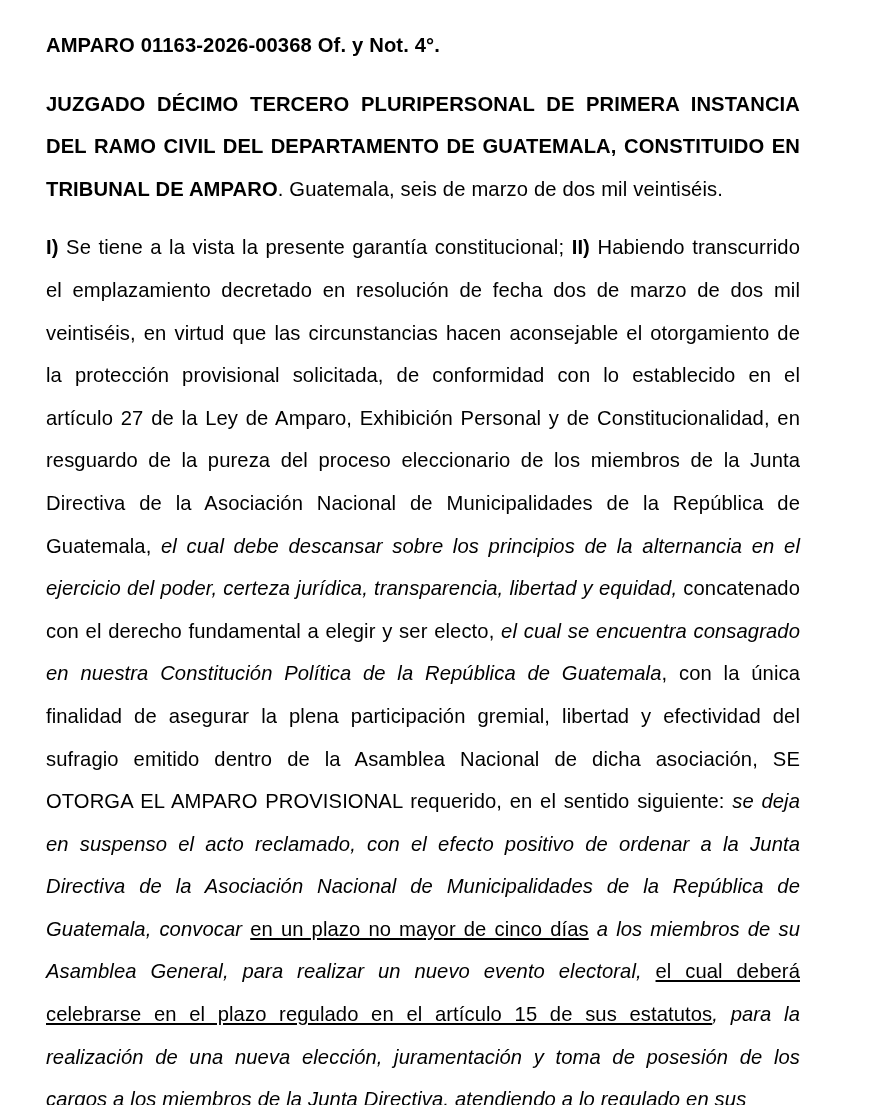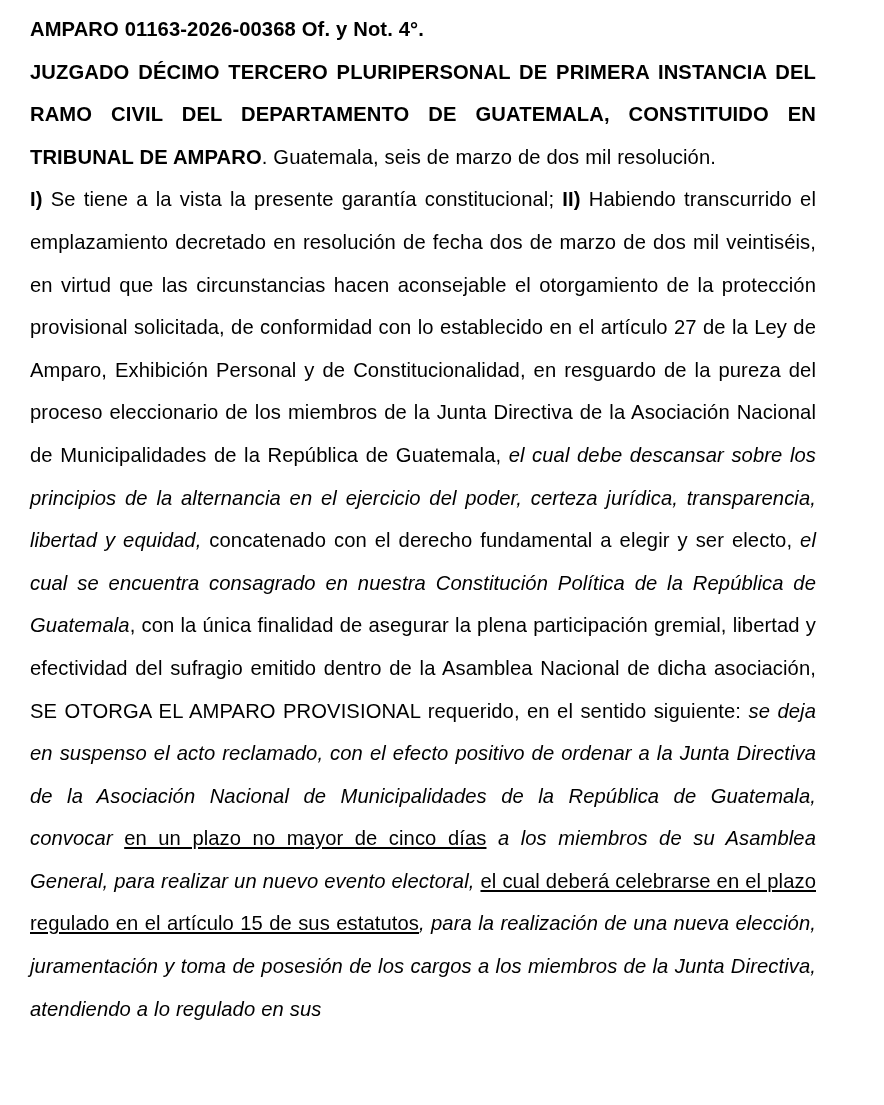--- a/index.html
+++ b/index.html
@@ -28,21 +28,21 @@
     font-size: 20.2px;
     line-height: 42.6px;
     text-align: justify;
     text-justify: inter-word;
     letter-spacing: 0.1px;
     word-spacing: 0.2px;
   }
 
   
   .para {
-    margin: 0;
+    margin: 16px;
     padding: 0;
     text-align: justify;
   }
 
   .para.last-block {
     
   }
 
   .b { font-weight: bold; }
   .i { font-style: italic; }
@@ -57,21 +57,21 @@
 
 <div class="page">
 
   <div class="doc-body">
 
     <p class="para">
       <span class="caseno">AMPARO 01163-2026-00368 Of. y Not. 4°.</span>
     </p>
 
     <p class="para">
-      <span class="b">JUZGADO DÉCIMO TERCERO PLURIPERSONAL DE PRIMERA INSTANCIA DEL RAMO CIVIL DEL DEPARTAMENTO DE GUATEMALA, CONSTITUIDO EN TRIBUNAL DE AMPARO</span><span>. Guatemala, seis de marzo de dos mil resolución.</span>
+      <span class="b">JUZGADO DÉCIMO TERCERO PLURIPERSONAL DE PRIMERA INSTANCIA DEL RAMO CIVIL DEL DEPARTAMENTO DE GUATEMALA, CONSTITUIDO EN TRIBUNAL DE AMPARO</span><span>. Guatemala, seis de marzo de dos mil veintiséis.</span>
     </p>
 
     <p class="para last-block">
       <span class="b">I)</span><span> Se tiene a la vista la presente garantía constitucional; </span><span class="b">II)</span><span> Habiendo transcurrido el emplazamiento decretado en resolución de fecha dos de marzo de dos mil veintiséis, en virtud que las circunstancias hacen aconsejable el otorgamiento de la protección provisional solicitada, de conformidad con lo establecido en el artículo 27 de la Ley de Amparo, Exhibición Personal y de Constitucionalidad, en resguardo de la pureza del proceso eleccionario de los miembros de la Junta Directiva de la Asociación Nacional de Municipalidades de la República de Guatemala, </span><span class="i">el cual debe descansar sobre los principios de la alternancia en el ejercicio del poder, certeza jurídica, transparencia, libertad y equidad,</span><span> concatenado con el derecho fundamental a elegir y ser electo, </span><span class="i">el cual se encuentra consagrado en nuestra Constitución Política de la República de Guatemala</span><span>, con la única finalidad de asegurar la plena participación gremial, libertad y efectividad del sufragio emitido dentro de la Asamblea Nacional de dicha asociación, SE OTORGA EL AMPARO PROVISIONAL requerido, en el sentido siguiente: </span><span class="i">se deja en suspenso el acto reclamado, con el efecto positivo de ordenar a la Junta Directiva de la Asociación Nacional de Municipalidades de la República de Guatemala, convocar </span><span class="iu">en un plazo no mayor de cinco días</span><span class="i"> a los miembros de su Asamblea General, para realizar un nuevo evento electoral, </span><span class="iu">el cual deberá celebrarse en el plazo regulado en el artículo 15 de sus estatutos</span><span class="i">, para la realización de una nueva elección, juramentación y toma de posesión de los cargos a los miembros de la Junta Directiva, atendiendo a lo regulado en sus</span>
     </p>
 
   </div>
 </div>
 
 </body></html>

